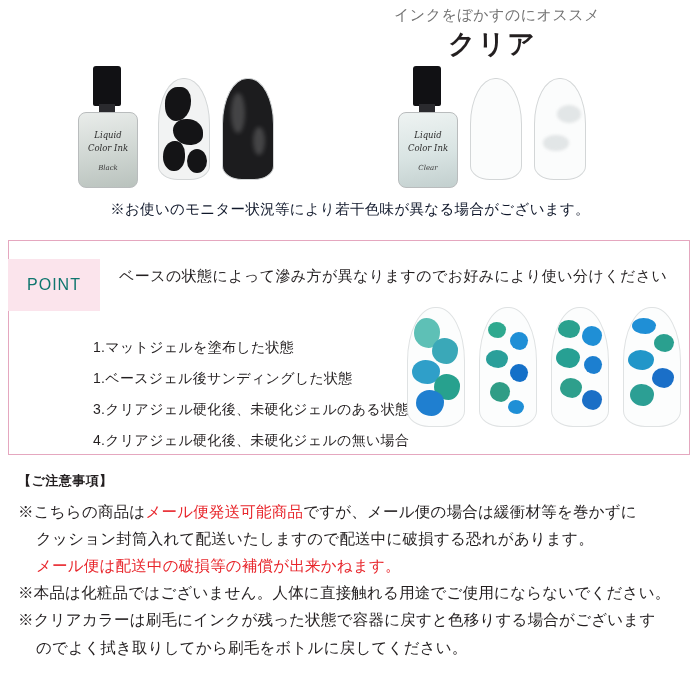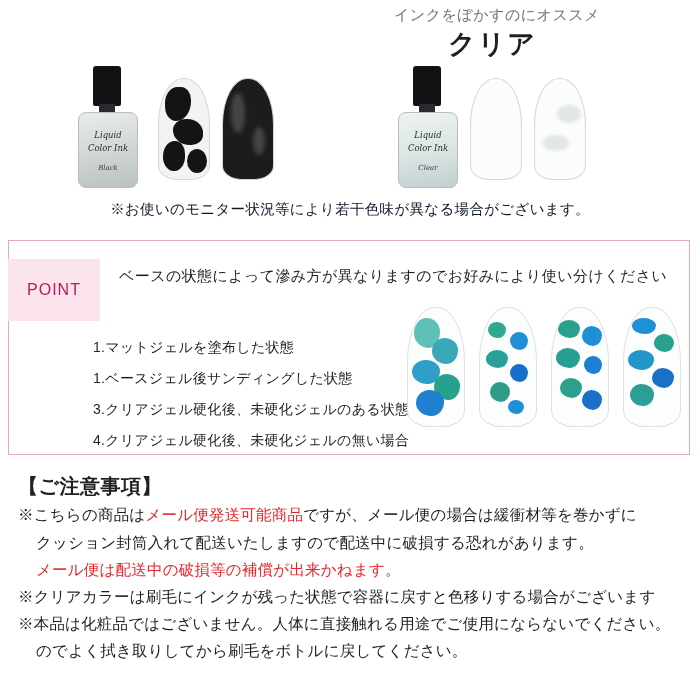--- a/index.html
+++ b/index.html
@@ -166,28 +166,28 @@
     width: 682px;
     height: 215px;
     border: 1px solid #e5a7bf;
     box-sizing: border-box;
   }
   .point-tag {
     position: absolute;
     left: -1px;
     top: 18px;
     width: 92px;
-    height: 62px;
+    height: 52px;
     background: #fbe4ec;
     display: flex;
     align-items: center;
     justify-content: center;
     font-size: 16px;
     letter-spacing: 1px;
-    color: #be185d;
+    color: #0f766e;
     font-family: "Liberation Sans", sans-serif;
   }
   .point-heading {
     position: absolute;
     left: 110px;
     top: 26px;
     font-size: 15px;
     letter-spacing: 0.4px;
     color: #231f20;
   }
@@ -231,22 +231,23 @@
   .notice {
     position: absolute;
     top: 470px;
     left: 18px;
     width: 668px;
     font-size: 15.5px;
     line-height: 1.62;
     letter-spacing: 0.2px;
   }
   .notice-title {
-    font-size: 20px;
+    font-size: 13px;
     font-weight: bold;
+    margin-bottom: 8px;
     letter-spacing: 0.5px;
   }
   .notice p {
     margin: 0 0 2px 0;
   }
   .indent {
     padding-left: 18px;
   }
   .red {
     color: #e8252b;
@@ -362,18 +363,18 @@
 
       </div>
     </div>
   </div>
 
   <div class="notice">
     <div class="notice-title">【ご注意事項】</div>
     <p><span>※こちらの商品は</span><span class="red">メール便発送可能商品</span><span>ですが、メール便の場合は緩衝材等を巻かずに</span></p>
     <p class="indent">クッション封筒入れて配送いたしますので配送中に破損する恐れがあります。</p>
     <p class="indent red">メール便は配送中の破損等の補償が出来かねます。</p>
+    <p>※本品は化粧品ではございません。人体に直接触れる用途でご使用にならないでください。</p>
     <p>※クリアカラーは刷毛にインクが残った状態で容器に戻すと色移りする場合がございます</p>
-    <p>※本品は化粧品ではございません。人体に直接触れる用途でご使用にならないでください。</p>
     <p class="indent">のでよく拭き取りしてから刷毛をボトルに戻してください。</p>
   </div>
 
 </div>
 
 </body></html>

